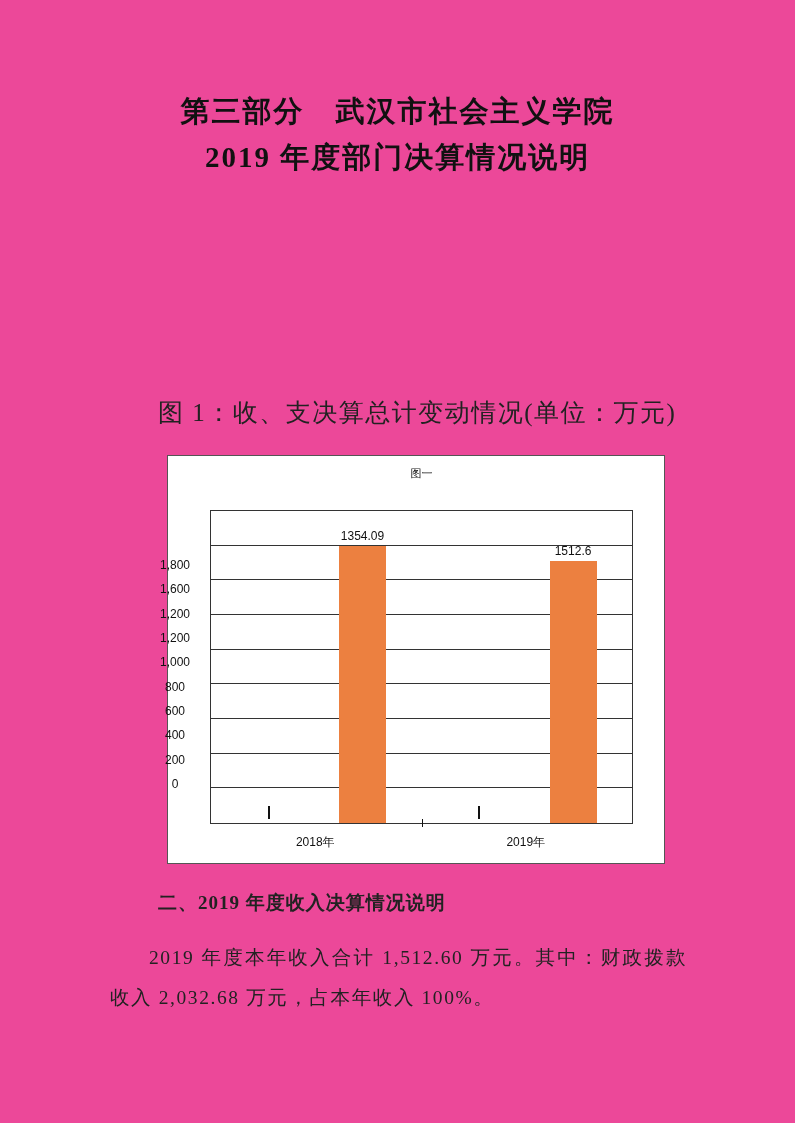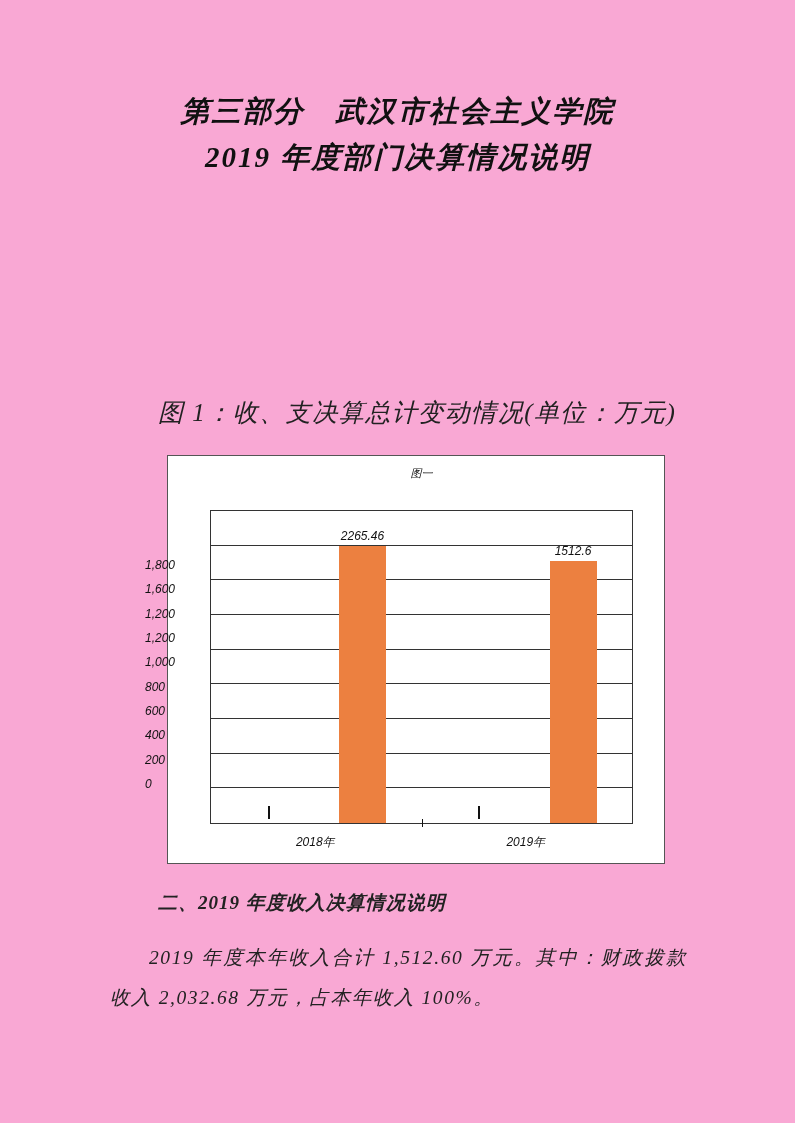--- a/index.html
+++ b/index.html
@@ -1,24 +1,23 @@
 <!DOCTYPE html>
 <html><head>
 <meta charset="utf-8">
 <style>
   html,body { margin:0; padding:0; background:#888; }
   .page {
     position:relative;
     width:795px; height:1123px;
     margin:0 auto;
-    background:#f9a8d4;
+    background:#ec4899;
     font-family:"Liberation Serif", serif;
     color:#1a1a1a;
     overflow:hidden;
-    font-style:italic;
   }
   .doc-title {
     position:absolute; top:88px; left:0; right:0;
     text-align:center;
     font-weight:bold;
     font-size:29px;
     line-height:46px;
     letter-spacing:2px;
     color:#111;
   }
@@ -87,21 +86,21 @@
     width:80px;
     text-align:center;
     font-size:12px;
     color:#111;
     white-space:nowrap;
   }
   .ytick {
     position:absolute;
     right:0;
     width:60px;
-    text-align:left;
+    text-align:center;
     font-size:12px;
     color:#111;
     transform:translateY(50%);
   }
   .y-axis-labels {
     position:absolute;
     left:-66px; top:54px; bottom:39px;
     width:60px;
   }
   .xtick {
@@ -160,21 +159,21 @@
         </div>
     <div class="gridline" style="bottom: 11.1111%;"></div>
         <div class="gridline" style="bottom: 22.2222%;"></div>
         <div class="gridline" style="bottom: 33.3333%;"></div>
         <div class="gridline" style="bottom: 44.4444%;"></div>
         <div class="gridline" style="bottom: 55.5556%;"></div>
         <div class="gridline" style="bottom: 66.6667%;"></div>
         <div class="gridline" style="bottom: 77.7778%;"></div>
         <div class="gridline" style="bottom: 88.8889%;"></div>
         <div class="bar" style="left: 128.06px; width: 47px; height: 276.822px; background: rgb(236, 128, 64);"></div>
-        <div class="bar-label" style="left: 111.56px; bottom: 279.822px;">2265.46</div>
+        <div class="bar-label" style="left: 111.56px; bottom: 279.822px;">1354.09</div>
         <div class="series-marker" style="left: 56.835px;"></div>
         <div class="bar" style="left: 338.56px; width: 47px; height: 262.184px; background: rgb(236, 128, 64);"></div>
         <div class="bar-label" style="left: 322.06px; bottom: 265.184px;">1512.6</div>
         <div class="series-marker" style="left: 267.335px;"></div>
         <div class="boundary-tick" style="left: 210.5px;"></div>
       </div>
     <div class="x-axis-labels">
         <div class="xtick" style="left: 105.25px;">2018年</div>
         <div class="xtick" style="left: 315.75px;">2019年</div>
       </div>

